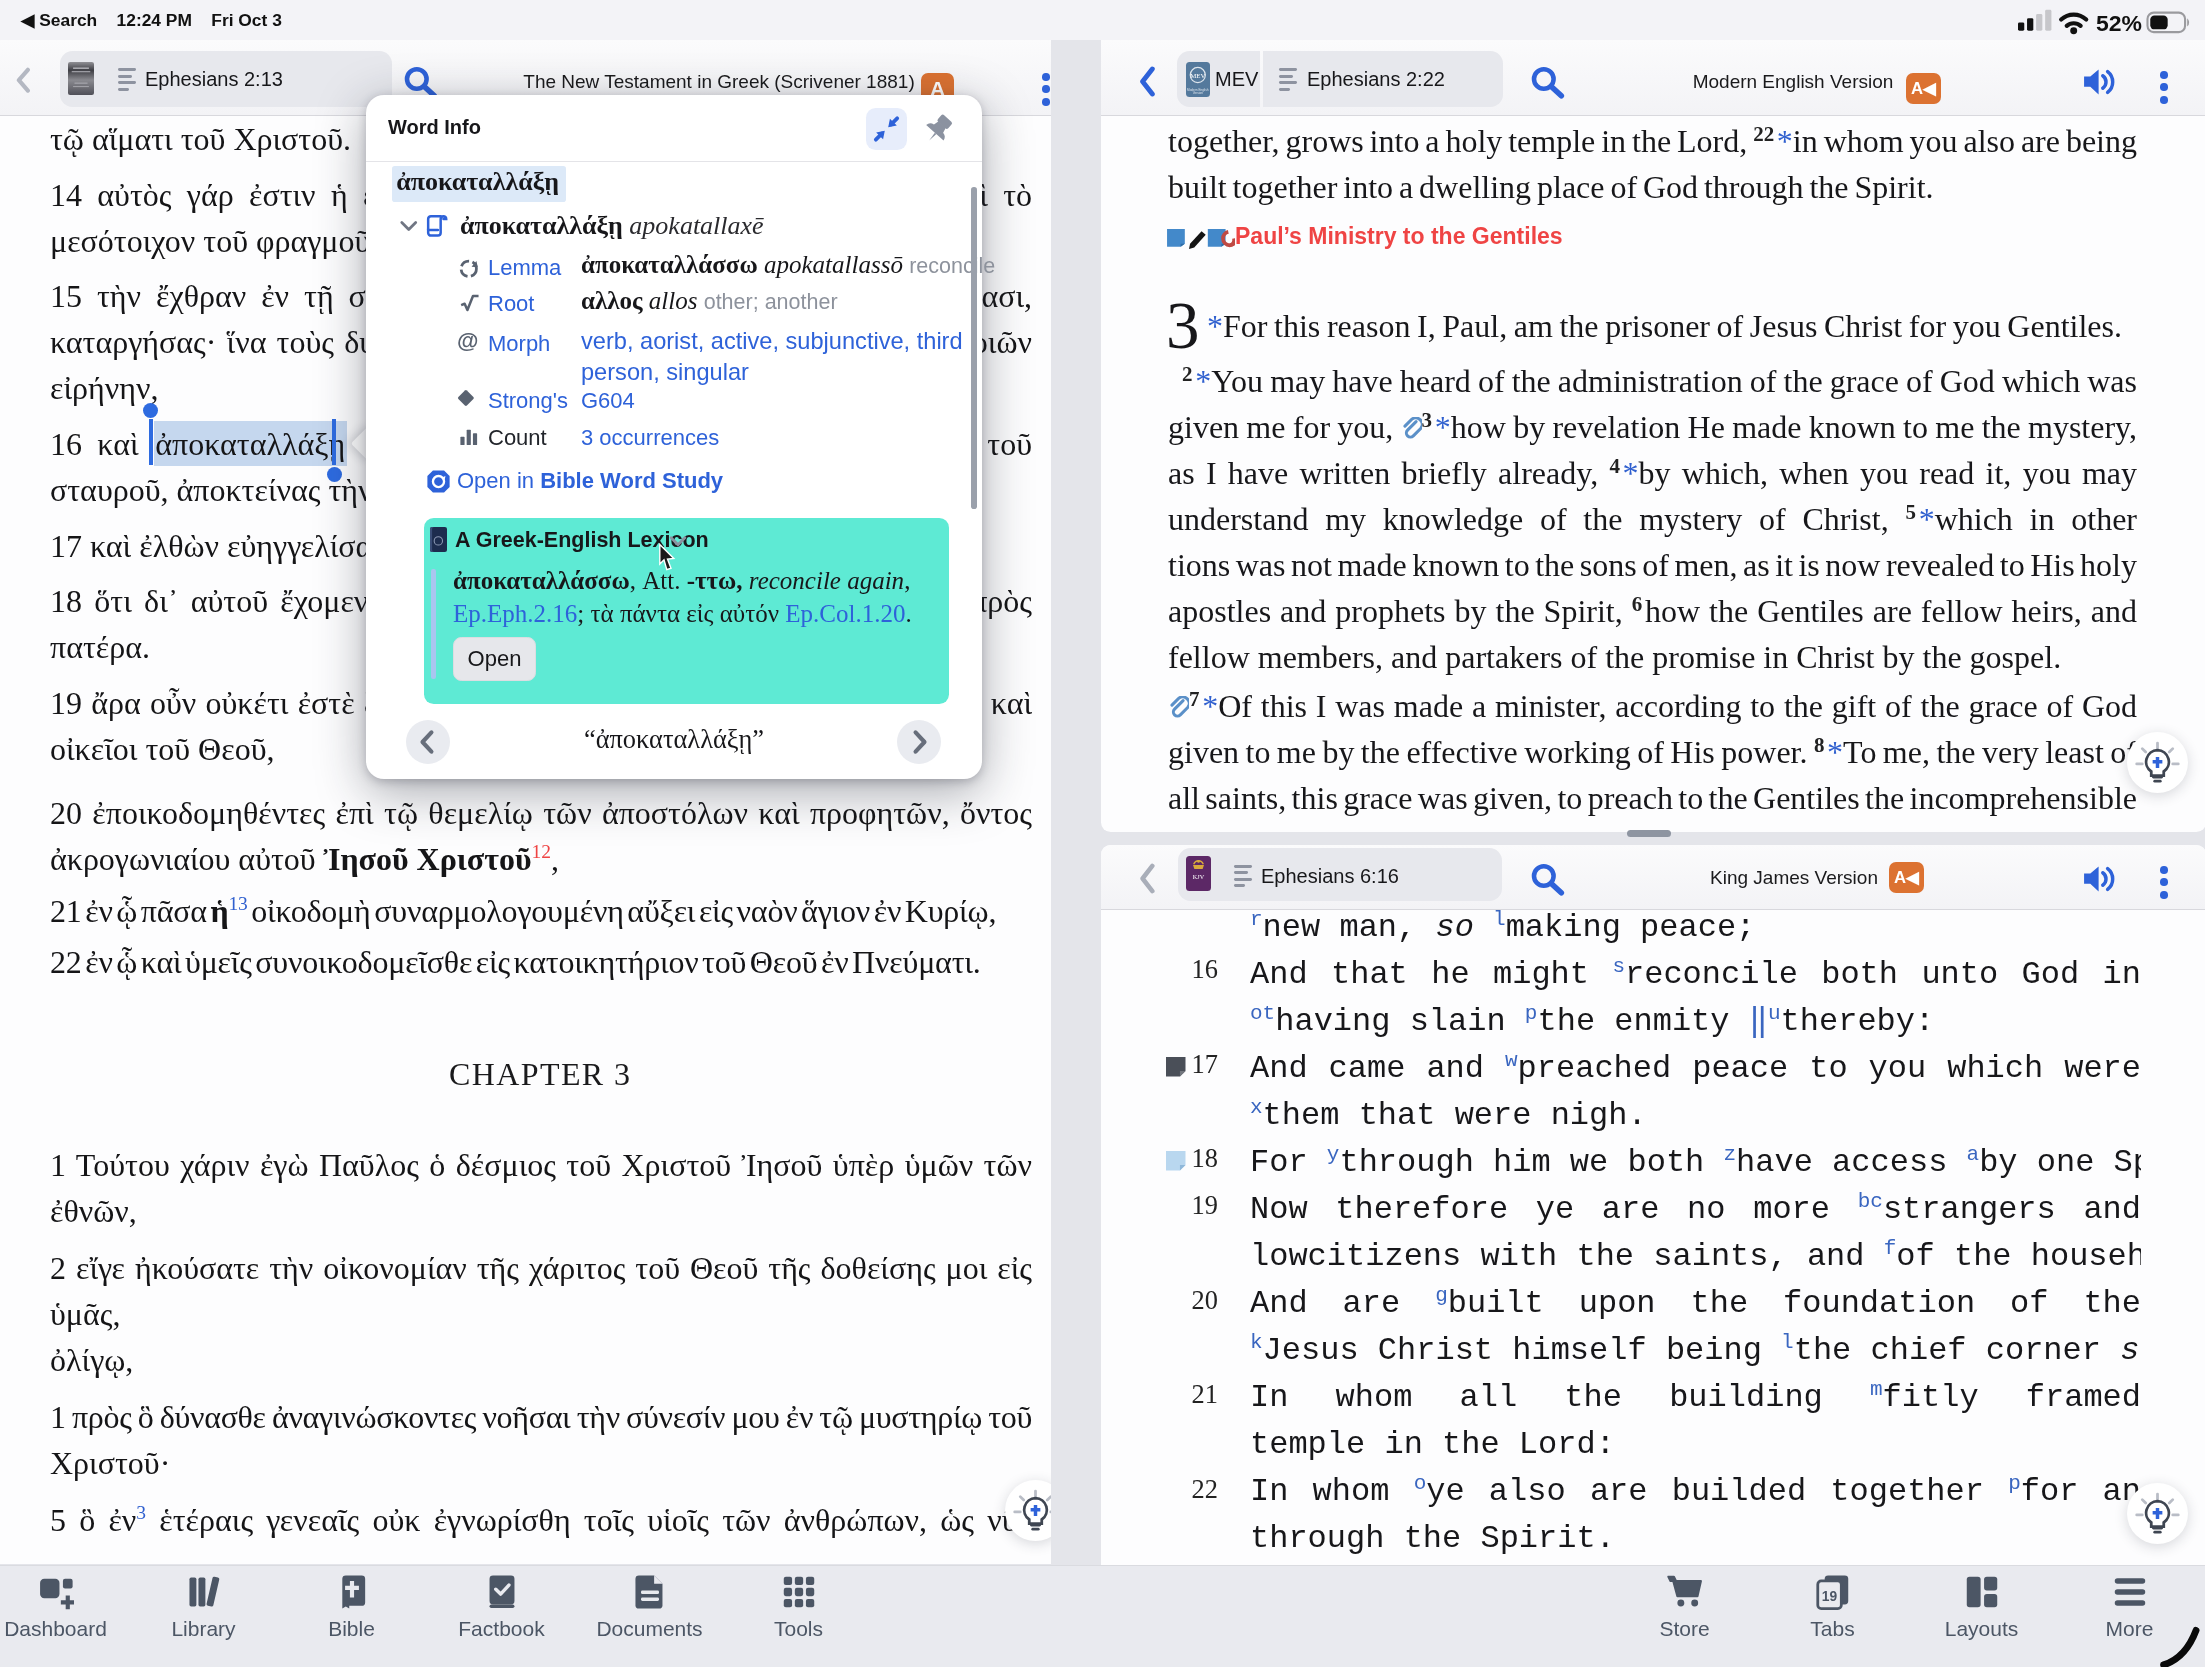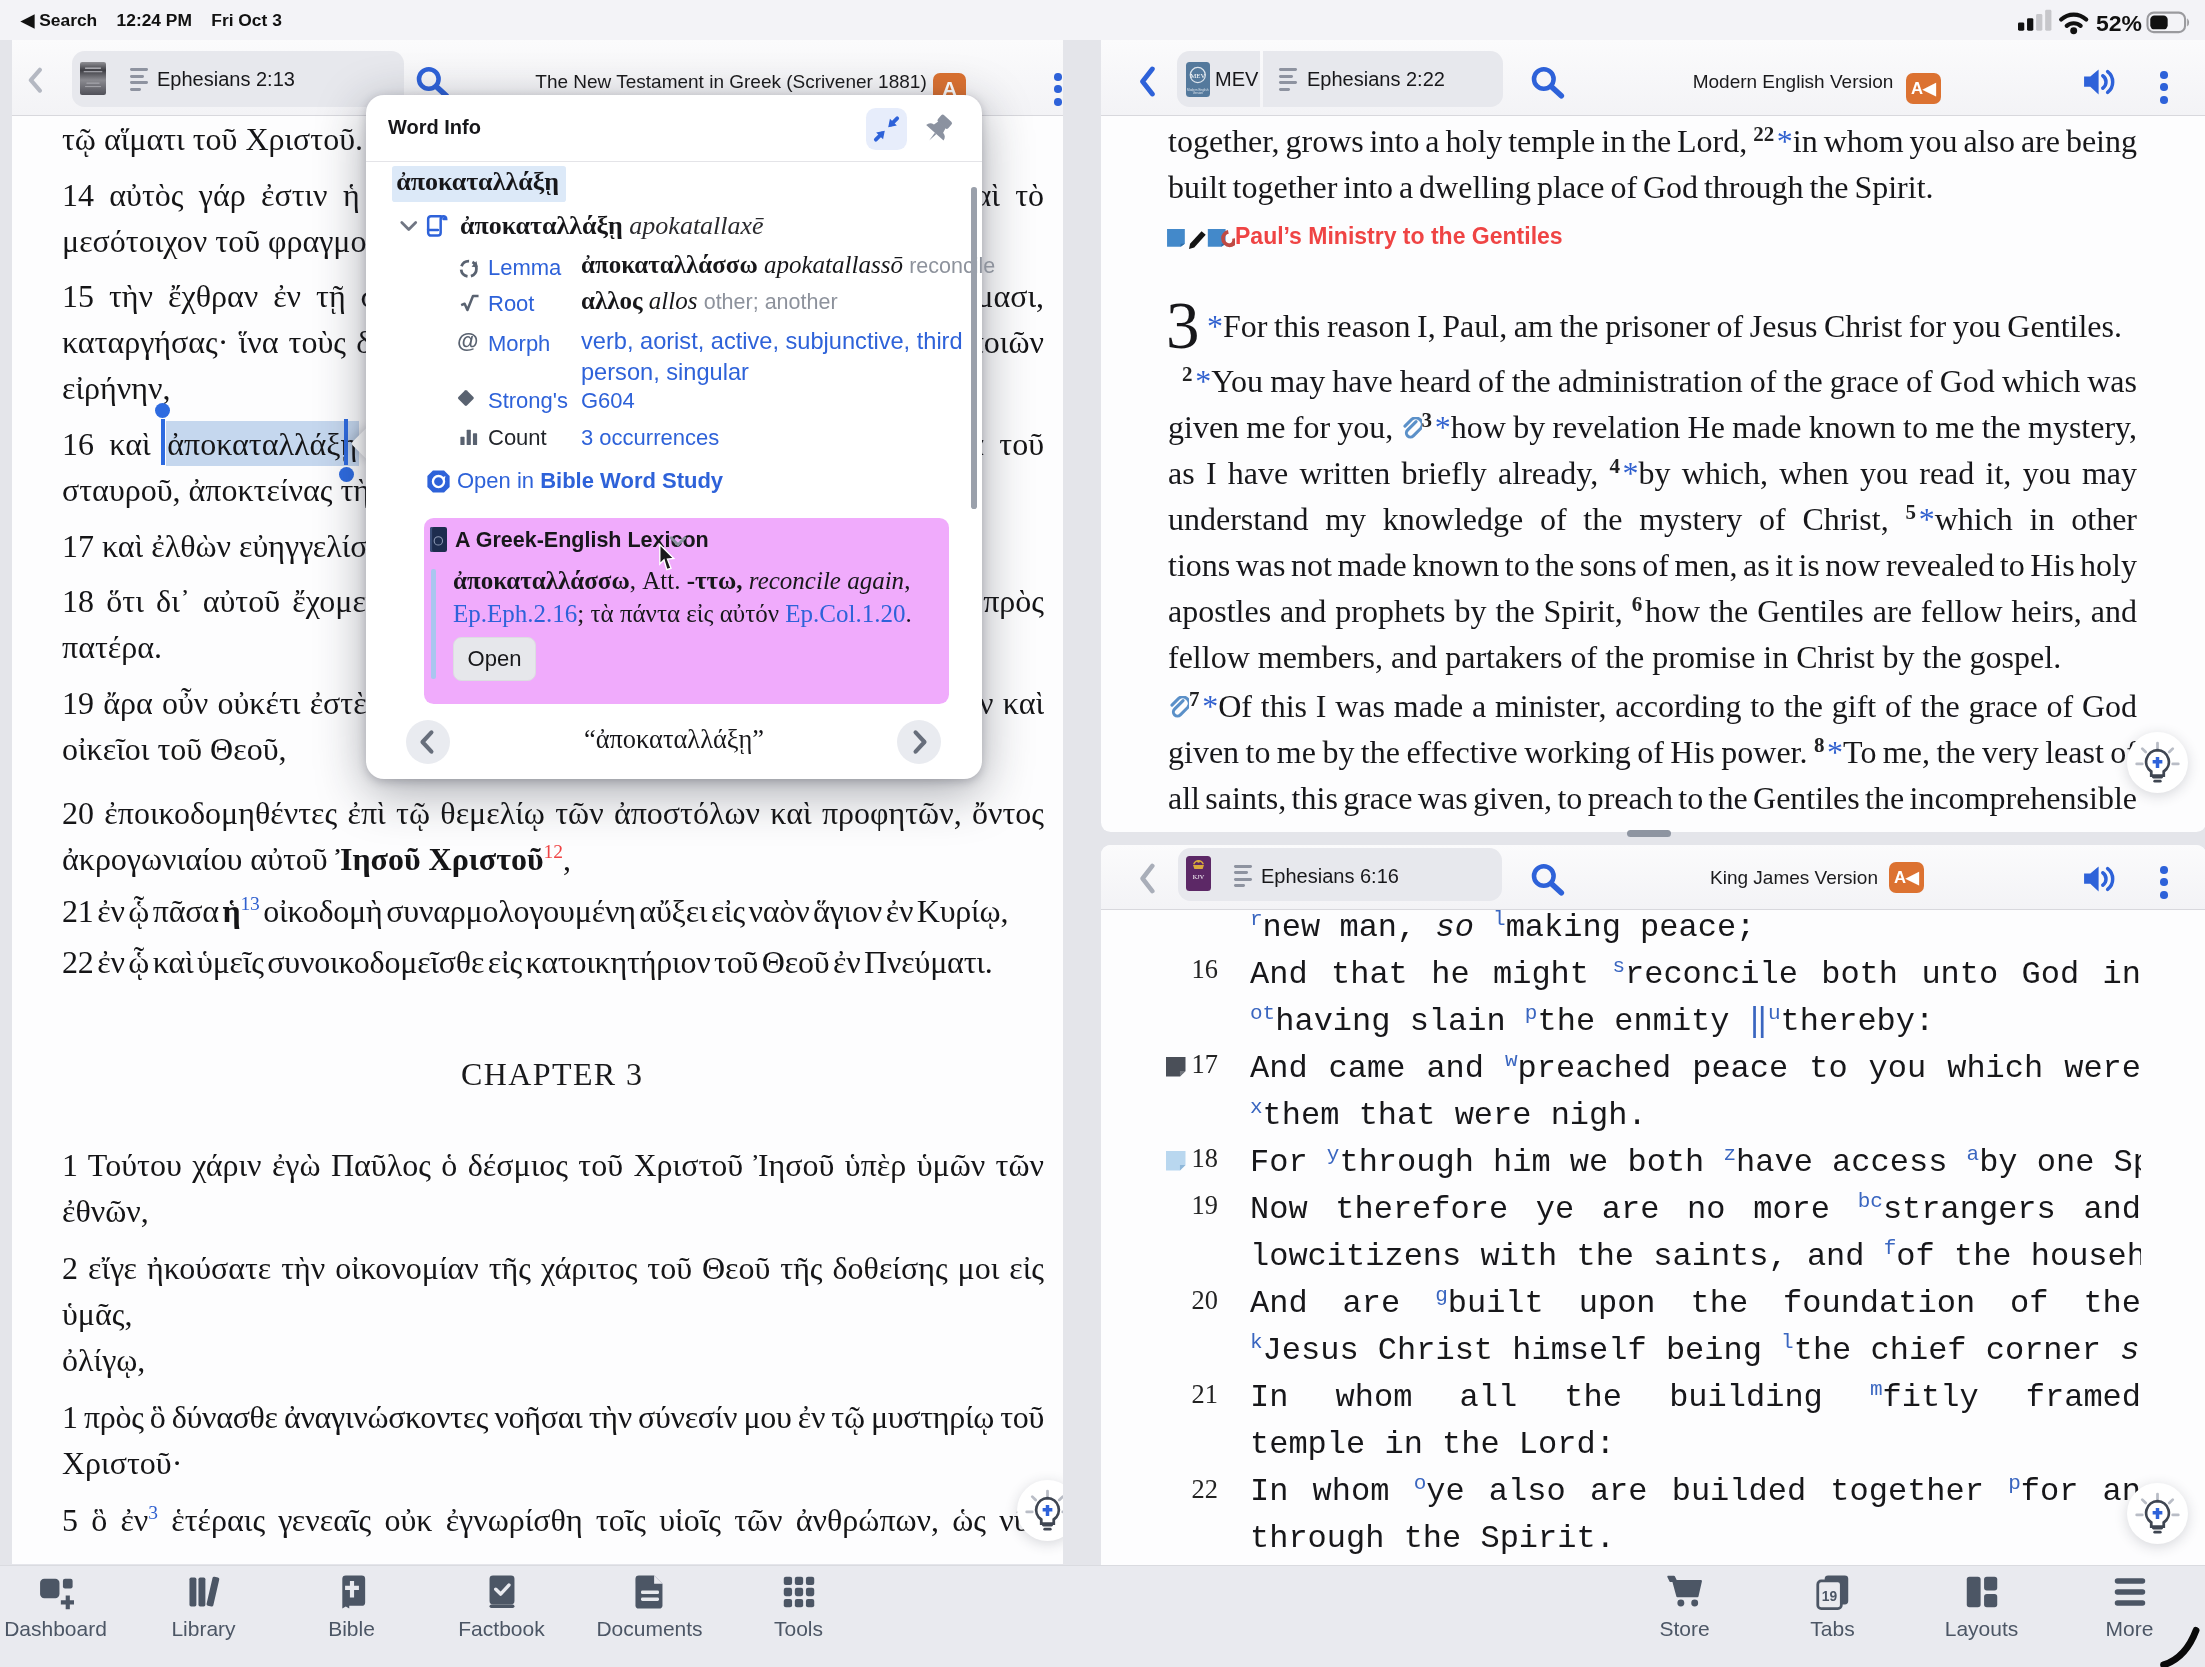--- a/index.html
+++ b/index.html
@@ -2,21 +2,21 @@
 <html style="font-size:11px"><head><meta charset="utf-8">
 <style>
 html,body{margin:0;padding:0}
 body{width:2205px;height:1667px;position:relative;overflow:hidden;background:#e4e5ea;font-family:"Liberation Sans",sans-serif;-webkit-font-smoothing:antialiased}
 .abs{position:absolute}
 .serif{font-family:"Liberation Serif",serif}
 
 #status{left:0;top:0;width:2205px;height:40px;background:#f3f3f7;color:#111;font-size:17.4px;font-weight:700}
 
 .pane{background:#fdfdfe;overflow:hidden}
-#lpane{left:12px;top:40px;width:1051px;height:1524px}
+#lpane{left:0;top:40px;width:1051px;height:1524px}
 #rtop{left:1101px;top:40px;width:1105px;height:792px;border-radius:0 0 9.7px 9.7px}
 #rbot{left:1101px;top:845px;width:1105px;height:720px;border-radius:9.7px 9.7px 0 0}
 .phead{position:absolute;left:0;top:0;right:0;height:75px;background:linear-gradient(#fbfbfc,#f3f3f6);border-bottom:1.4px solid #d8d8dd}
 .pill{position:absolute;background:#e7e8ed;border-radius:12.5px}
 .ptext{font-size:20px;color:#17171a}
 .ham{display:inline-block;width:19.5px}
 .ham i{display:block;height:3.1px;background:#8e93a0;border-radius:1.4px;margin-bottom:3.5px}
 .ptitle{position:absolute;font-size:19px;color:#1a1a1c;white-space:nowrap}
 .abadge{position:absolute;width:33px;height:31px;background:#dc7231;border-radius:7px;color:#fff;font-weight:700;font-size:21px;text-align:center;line-height:31px}
 .dots3{position:absolute;width:8.3px}
@@ -454,21 +454,21 @@
       </svg>
     <div class="abs wil" style="left:122px;top:330px;color:#22252b">Count</div>
     <div class="abs" style="left:215px;top:330px;color:#2e62d9;font-family:'Liberation Sans',sans-serif;font-size:22px">3 occurrences</div>
   </div>
   <svg class="abs" style="left:60px;top:374px" width="25" height="25" viewBox="0 0 36 36">
       <path d="M10 2 h16 l8 8 v16 l-8 8 h-16 l-8 -8 v-16 z" fill="#2e62d9"></path>
       <circle cx="18" cy="18" r="8" fill="none" stroke="#fff" stroke-width="3.4"></circle>
       <path d="M24 12 l4 -2 -1 5" fill="#fff"></path>
     </svg>
   <div class="abs" style="left:91px;top:373px;font-size:22px;color:#2e62d9">Open in <b>Bible Word Study</b></div>
-  <div class="abs" style="left:58px;top:423px;width:525px;height:186px;border-radius:9.7px;background:#f0abfc">
+  <div class="abs" style="left:58px;top:423px;width:525px;height:186px;border-radius:9.7px;background:#5eead4">
     <div class="abs" style="left:6.3px;top:9px;width:16.7px;height:25px;background:#1d2c4e;border-radius:2.1px;box-shadow:inset 2.1px 0 0 #3a4d77"><svg width="16.7" height="25" viewBox="0 0 24 36">
           <circle cx="12" cy="20" r="6" fill="none" stroke="#8d99b5" stroke-width="1.5"></circle>
         </svg></div>
     <div class="abs" style="left:31px;top:9.7px;font-size:21.5px;font-weight:700;color:#17171a;white-space:nowrap">A Greek-English Lexicon</div>
     <svg class="abs" style="left:245px;top:16.7px" width="18" height="12.5" viewBox="0 0 26 18">
         <polyline points="3,4 13,14 23,4" fill="none" stroke="#8b92a0" stroke-width="4" stroke-linecap="round"></polyline>
       </svg>
     <svg class="abs" style="left:233px;top:25px" width="21" height="28" viewBox="0 0 30 40">
         <path d="M4 2 L24 22 L15 23 L20 36 L14 38 L10 24 L4 30 Z" fill="#1a1a1a" stroke="#fff" stroke-width="2"></path>
       </svg>

